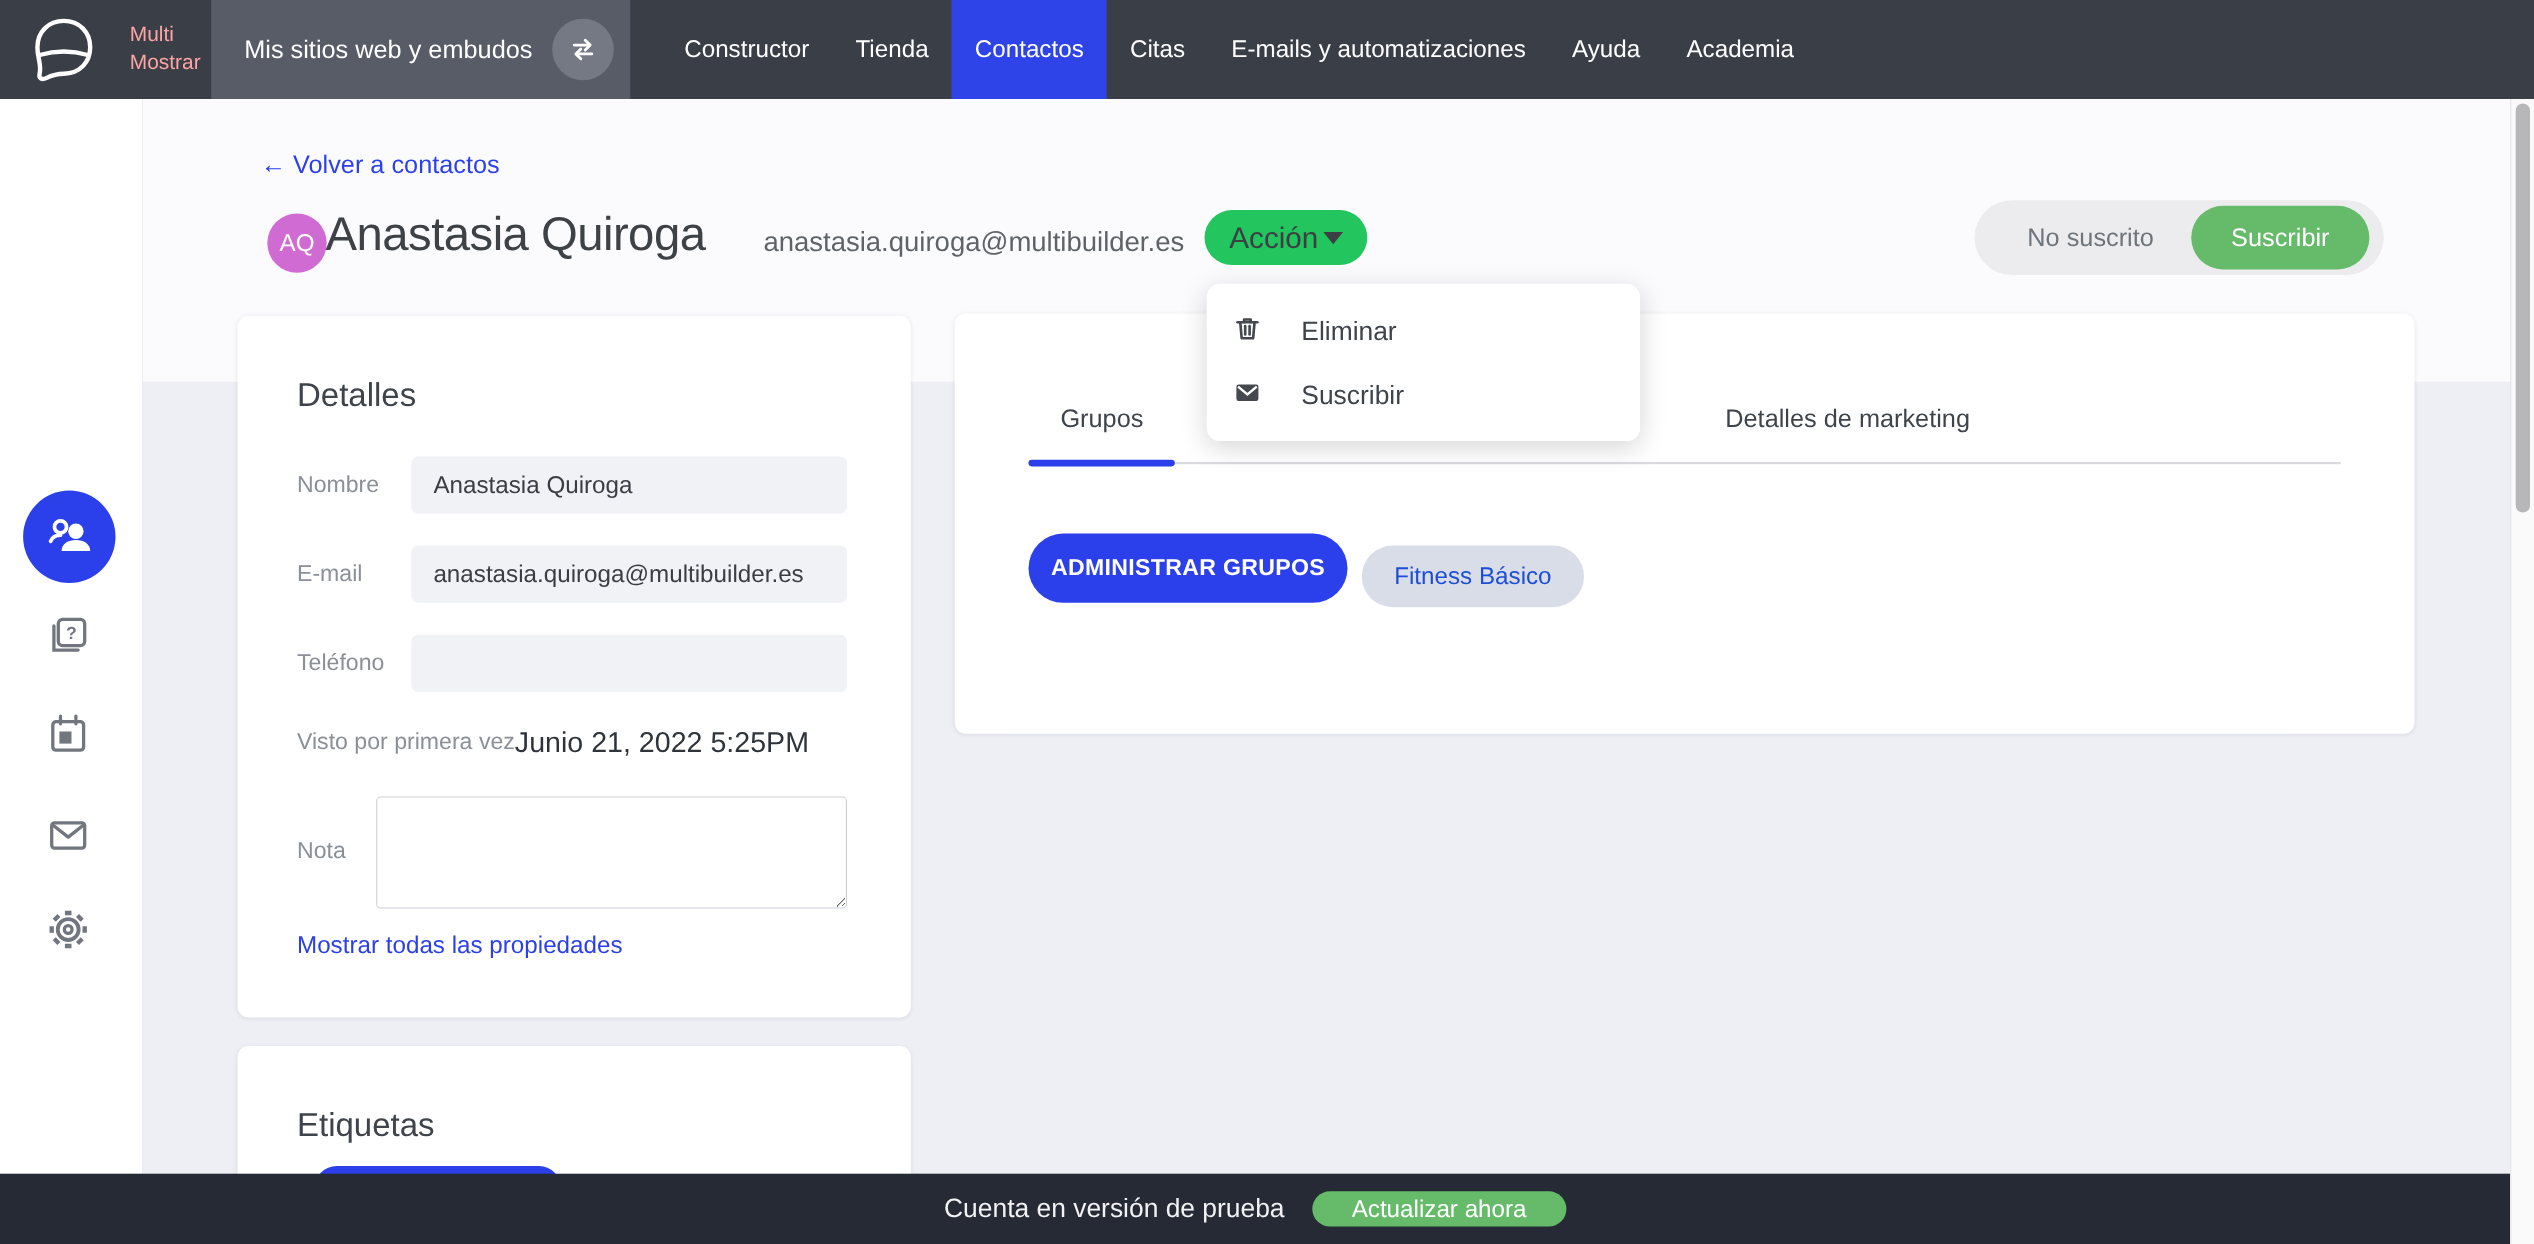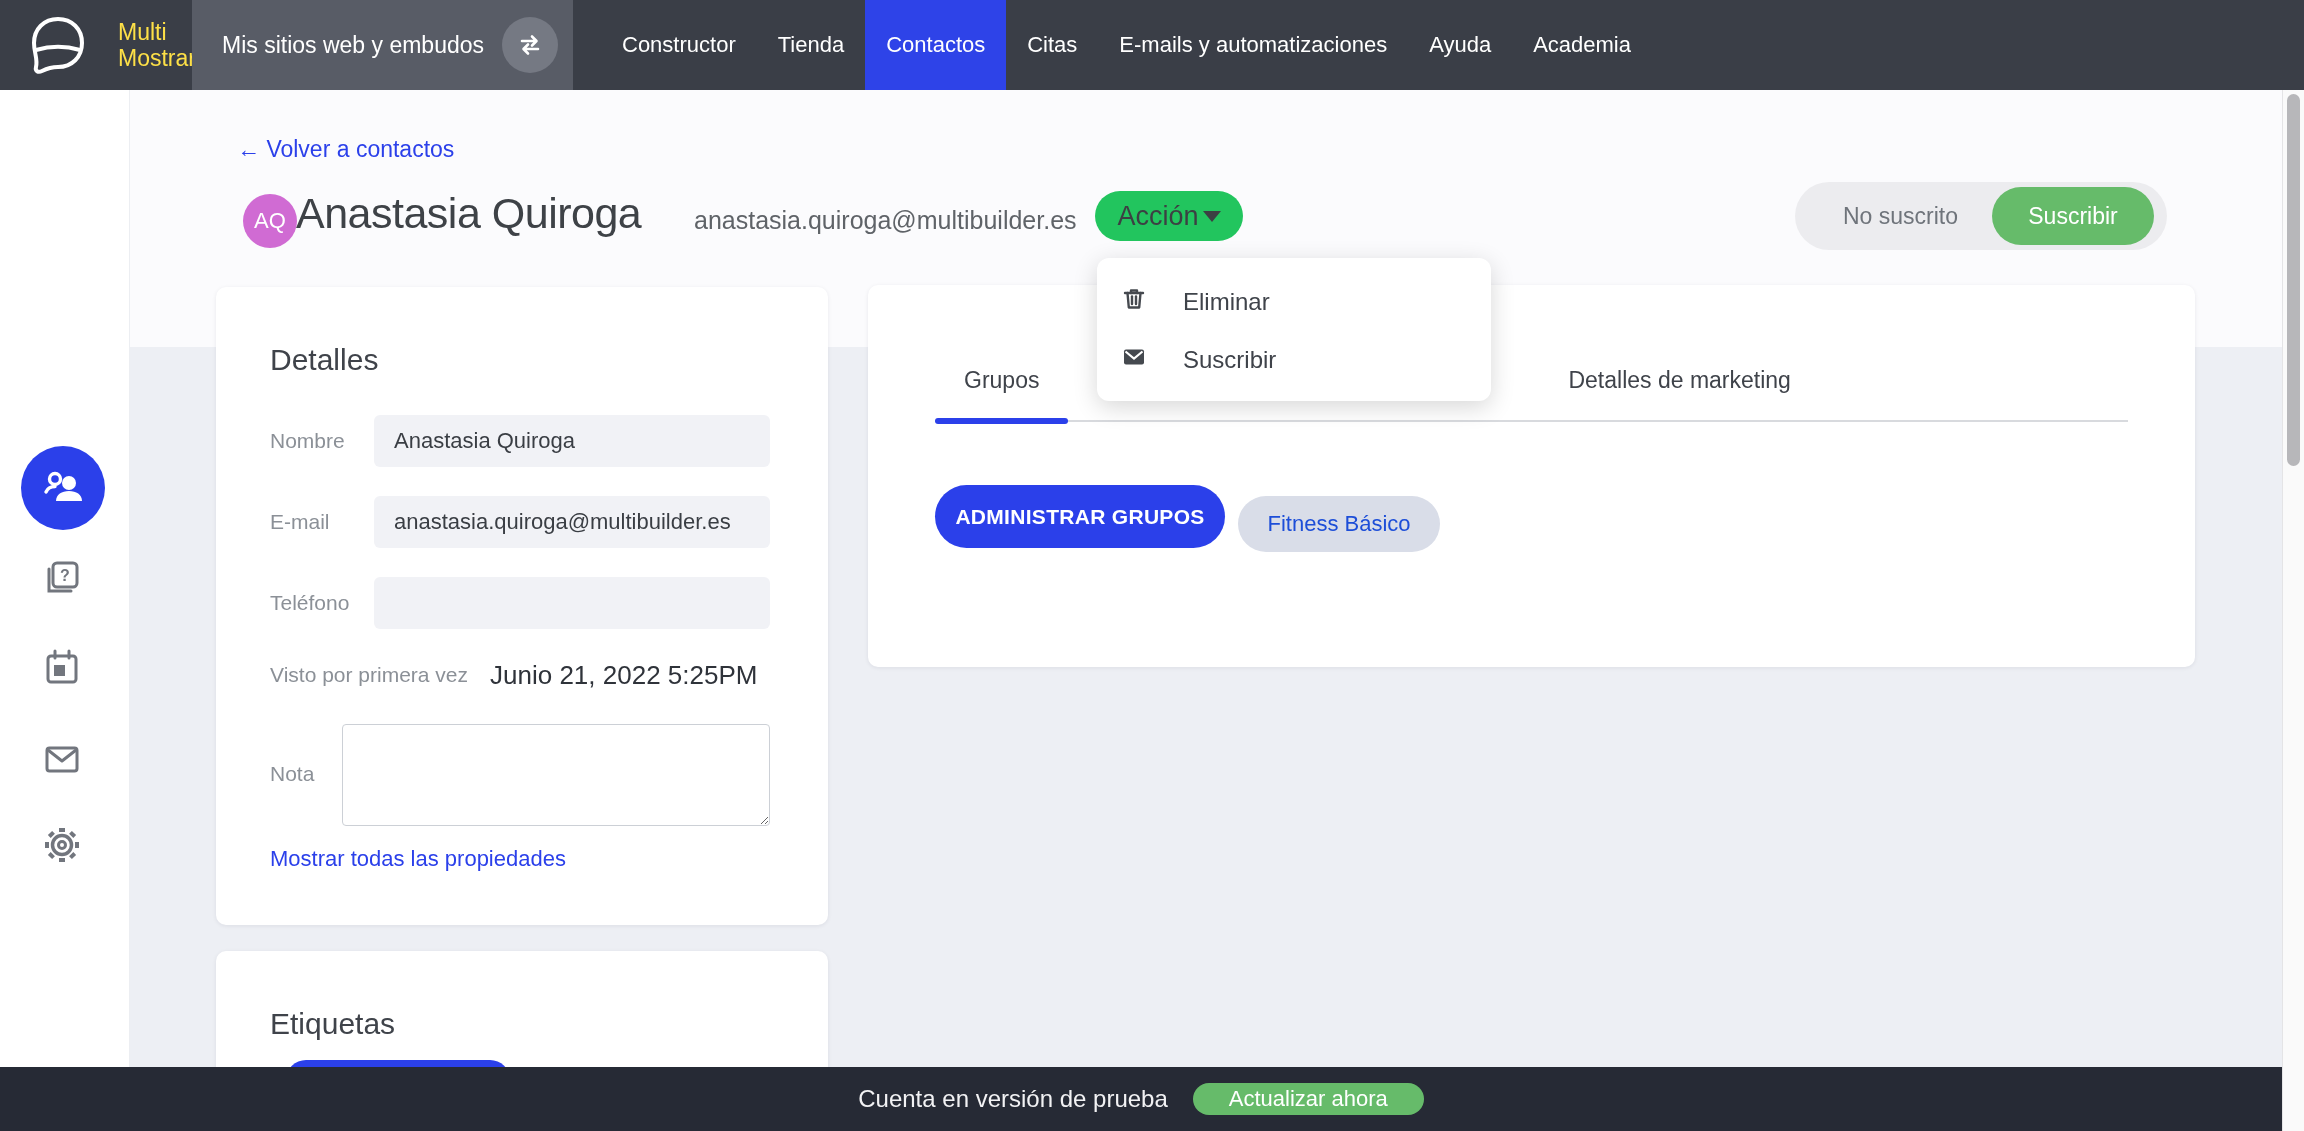--- a/index.html
+++ b/index.html
@@ -3,21 +3,21 @@
 <meta charset="utf-8">
 <style>
   html,body{margin:0;padding:0;background:#d8dade;}
   *{box-sizing:border-box;}
   .screen{position:relative;width:2304px;height:1131px;overflow:hidden;
           background:#edeff4;font-family:"Liberation Sans",sans-serif;color:#3e4247;}
 
   
   .navbar{position:absolute;left:0;top:0;width:2304px;height:90px;background:#3a3e47;z-index:30;}
   .logo-mark{position:absolute;left:26px;top:13px;}
-  .logo-text{position:absolute;left:118px;top:19px;color:#fde047;font-size:23px;line-height:26px;}
+  .logo-text{position:absolute;left:118px;top:19px;color:#fca5a5;font-size:19px;line-height:26px;}
   .workspace{position:absolute;left:192px;top:0;width:381px;height:90px;background:#585c66;
              display:flex;align-items:center;}
   .workspace-label{margin-left:30px;color:#fff;font-size:23px;}
   .swap-btn{position:absolute;left:310px;top:17px;width:56px;height:56px;border-radius:50%;
             background:#74share;background:#757983;display:flex;align-items:center;justify-content:center;}
   .nav-links{position:absolute;left:601px;top:0;height:90px;display:flex;}
   .nav-item{display:flex;align-items:center;padding:0 21px;color:#fff;font-size:22px;cursor:pointer;}
   .nav-item.active{background:#2e43e8;}
 
   
@@ -61,21 +61,21 @@
   
   .card{position:absolute;background:#fff;border-radius:10px;box-shadow:0 1px 4px rgba(25,30,50,.08);}
   .details-card{left:216px;top:287px;width:612px;height:638px;}
   .card-title{margin:56px 0 0 54px;font-size:30px;font-weight:500;color:#3f434a;}
   .rows{margin:38px 58px 0 54px;}
   .frow{display:flex;align-items:center;margin-bottom:29px;}
   .flabel{width:104px;flex-shrink:0;font-size:21px;color:#8b9097;}
   .finput{flex:1;height:52px;background:#f1f2f6;border:none;border-radius:6px;
           font-size:22px;color:#3a3e44;padding:0 20px;font-family:inherit;min-width:0;}
   .visto-row{display:flex;align-items:center;height:34px;margin-bottom:32px;}
-  .visto-label{font-size:21px;color:#8b9097;margin-right:22px;}
+  .visto-label{font-size:21px;color:#8b9097;}
   .visto-value{font-size:26px;font-weight:500;color:#2f333a;}
   .nota-row{display:flex;align-items:flex-start;}
   .nota-label{width:72px;flex-shrink:0;font-size:21px;color:#8b9097;margin-top:38px;}
   .nota-area{flex:1;height:102px;background:#fff;border:1px solid #ccd0d6;border-radius:4px;
              font-family:inherit;font-size:22px;color:#3a3e44;padding:10px 14px;resize:both;}
   .show-all{margin:20px 0 0 54px;font-size:22px;color:#2b40ea;cursor:pointer;display:inline-block;}
 
   .tabs-card{left:868px;top:285px;width:1327px;height:382px;}
   .tabs-row{position:absolute;left:67px;right:67px;top:0;height:137px;border-bottom:2px solid #d8dade;
             display:flex;align-items:flex-end;}

